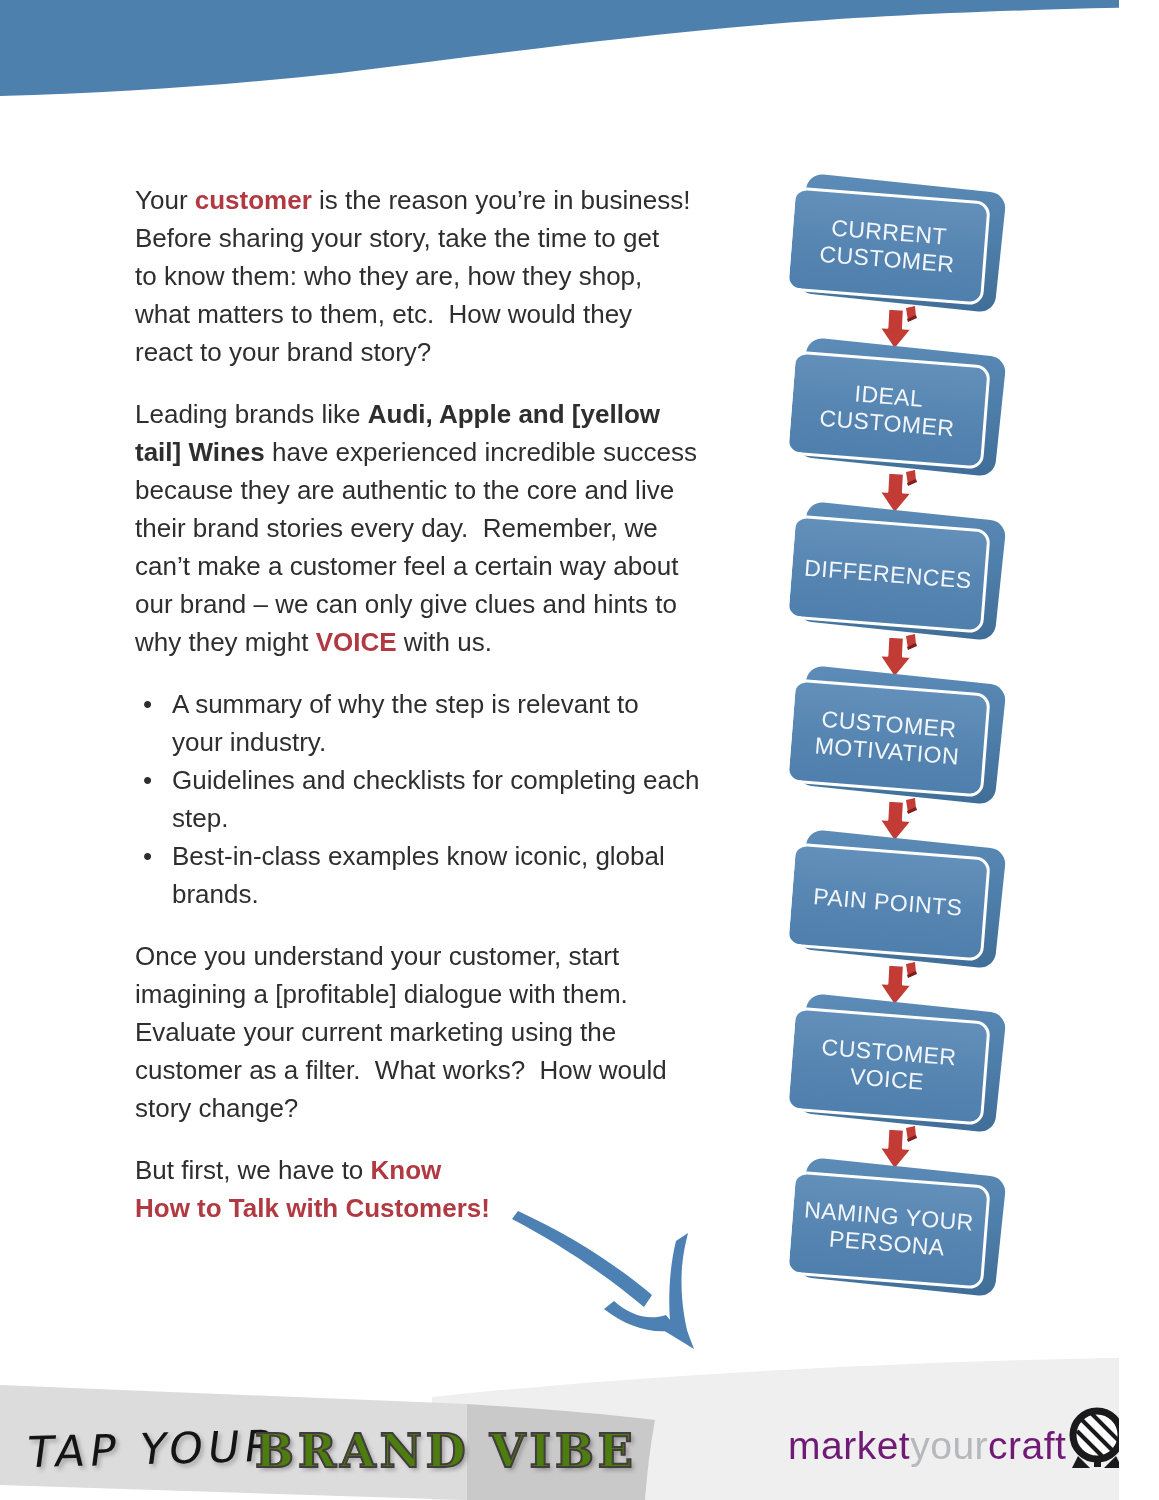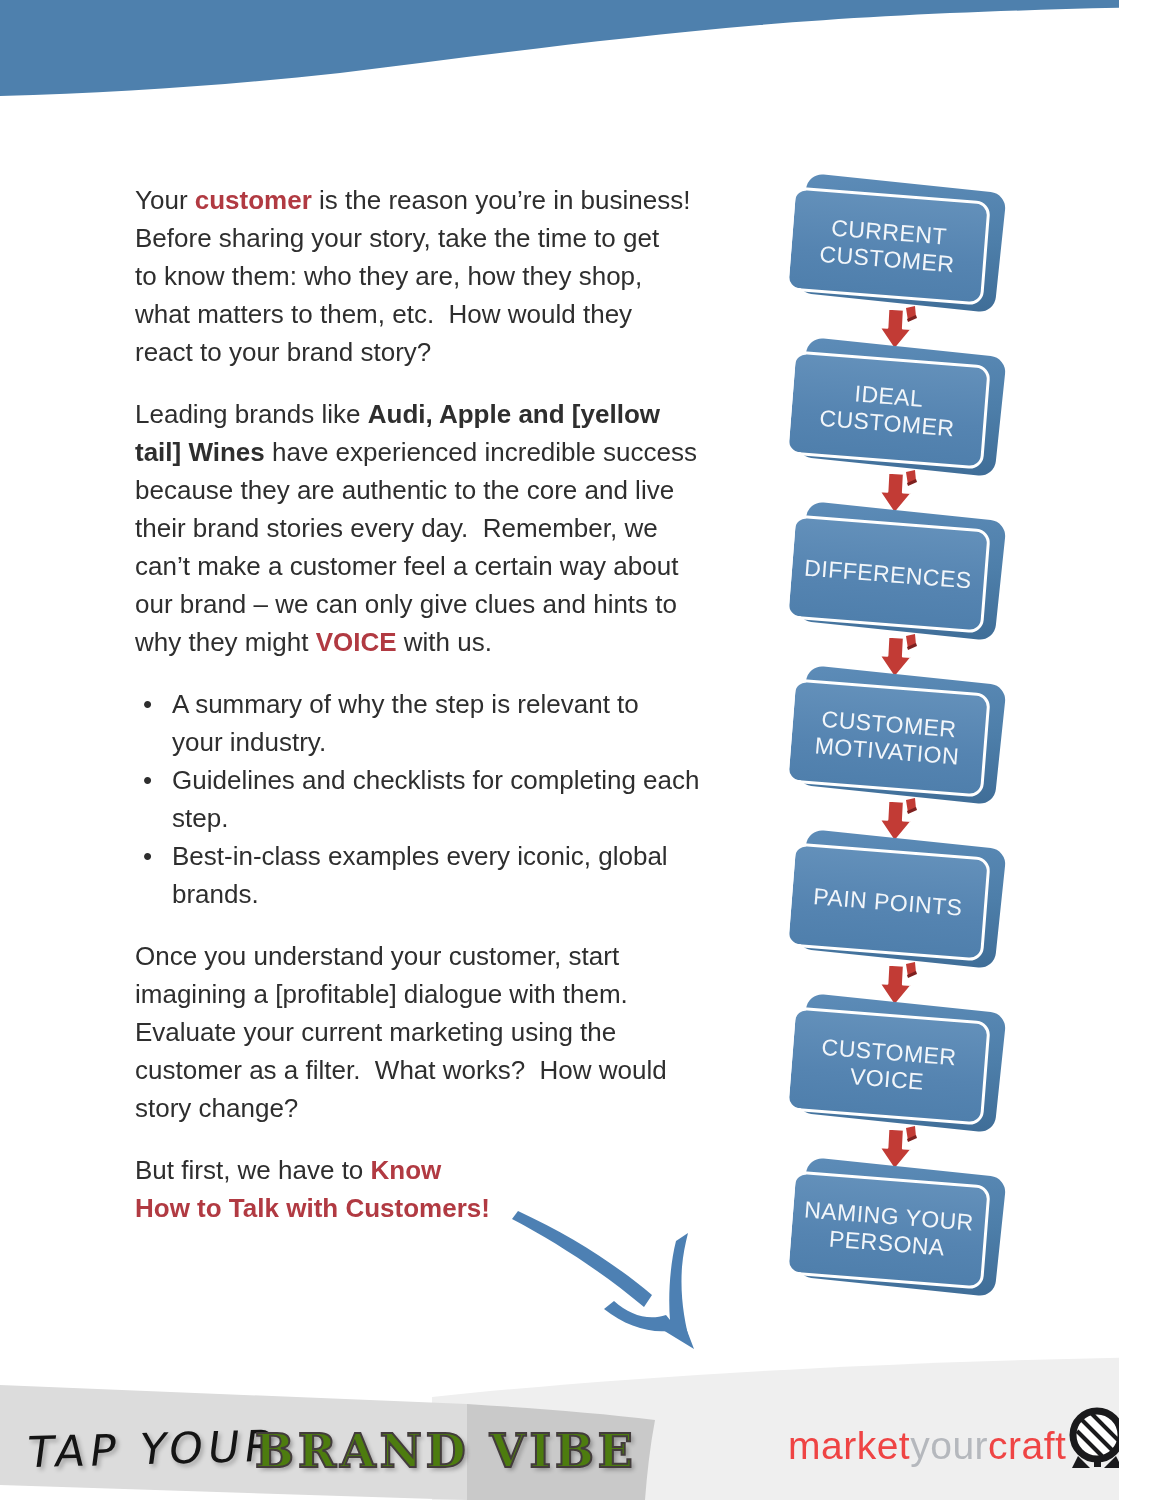--- a/index.html
+++ b/index.html
@@ -65,21 +65,21 @@
   }
   .brand-vibe {
     position:absolute; left:255px; top:1424px;
     font-family:"DejaVu Serif", serif; font-weight:700; font-size:46px;
     color:#4d7c0f; letter-spacing:4px;
     -webkit-text-stroke:2px #433c3c;
     text-shadow:3px 3px 4px rgba(0,0,0,.3);
   }
   .logo { position:absolute; left:788px; top:1420px; font-size:39px;
     letter-spacing:.5px; display:flex; align-items:center; }
-  .logo .w-market, .logo .w-craft { color:#ef4444; }
+  .logo .w-market, .logo .w-craft { color:#701a75; }
   .logo .w-your { color:#b5b8bd; }
   .logo-icon { margin-left:2px; margin-top:-14px; }
 </style>
 </head>
 <body>
 
 <div class="page">
 
   <svg class="top-band" width="1159" height="100" viewBox="0 0 1159 100">
     <path d="M0,0 L1159,0 L1159,7 C1000,10 880,15 760,25 C600,39 470,57 340,73 C230,85 120,93 0,96 Z" fill="#4e80ad"></path>
@@ -90,21 +90,21 @@
 to know them: who they are, how they shop,
 what matters to them, etc.  How would they
 react to your brand story?</span></p><p class="para"><span class="seg-n">Leading brands like </span><span class="seg-b">Audi, Apple and [yellow
 tail] Wines</span><span class="seg-n"> have experienced incredible success
 because they are authentic to the core and live
 their brand stories every day.  Remember, we
 can’t make a customer feel a certain way about
 our brand – we can only give clues and hints to
 why they might </span><span class="seg-rb">VOICE</span><span class="seg-n"> with us.</span></p><ul class="bullets"><li>A summary of why the step is relevant to
 your industry.</li><li>Guidelines and checklists for completing each
-step.</li><li>Best-in-class examples every iconic, global
+step.</li><li>Best-in-class examples know iconic, global
 brands.</li></ul><p class="para"><span class="seg-n">Once you understand your customer, start
 imagining a [profitable] dialogue with them.
 Evaluate your current marketing using the
 customer as a filter.  What works?  How would
 story change?</span></p><p class="para"><span class="seg-n">But first, we have to </span><span class="seg-rb">Know
 How to Talk with Customers!</span></p></div>
 
   <div class="flow-col" id="flow-col">
     <div class="flow-step">
       <div class="box-back"></div>

